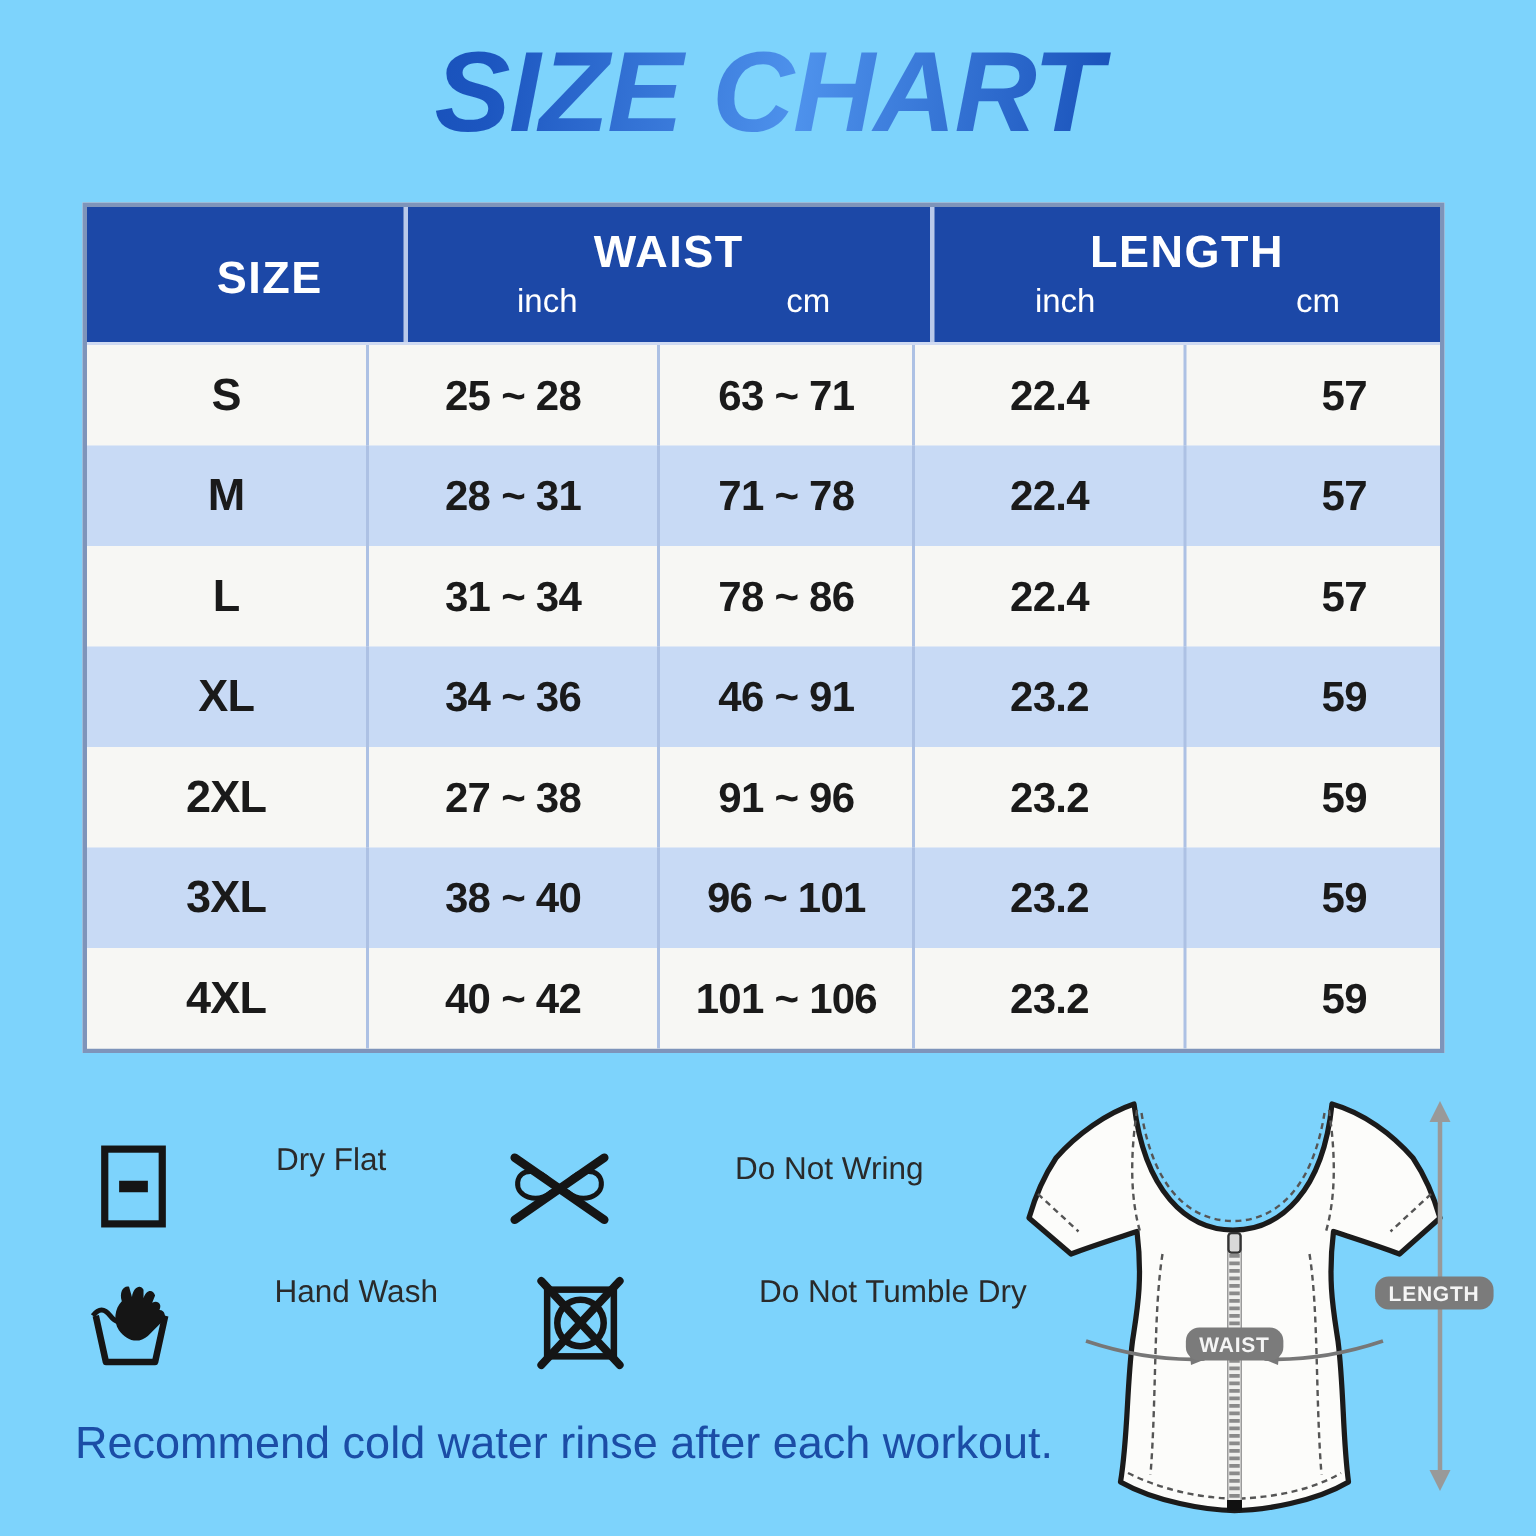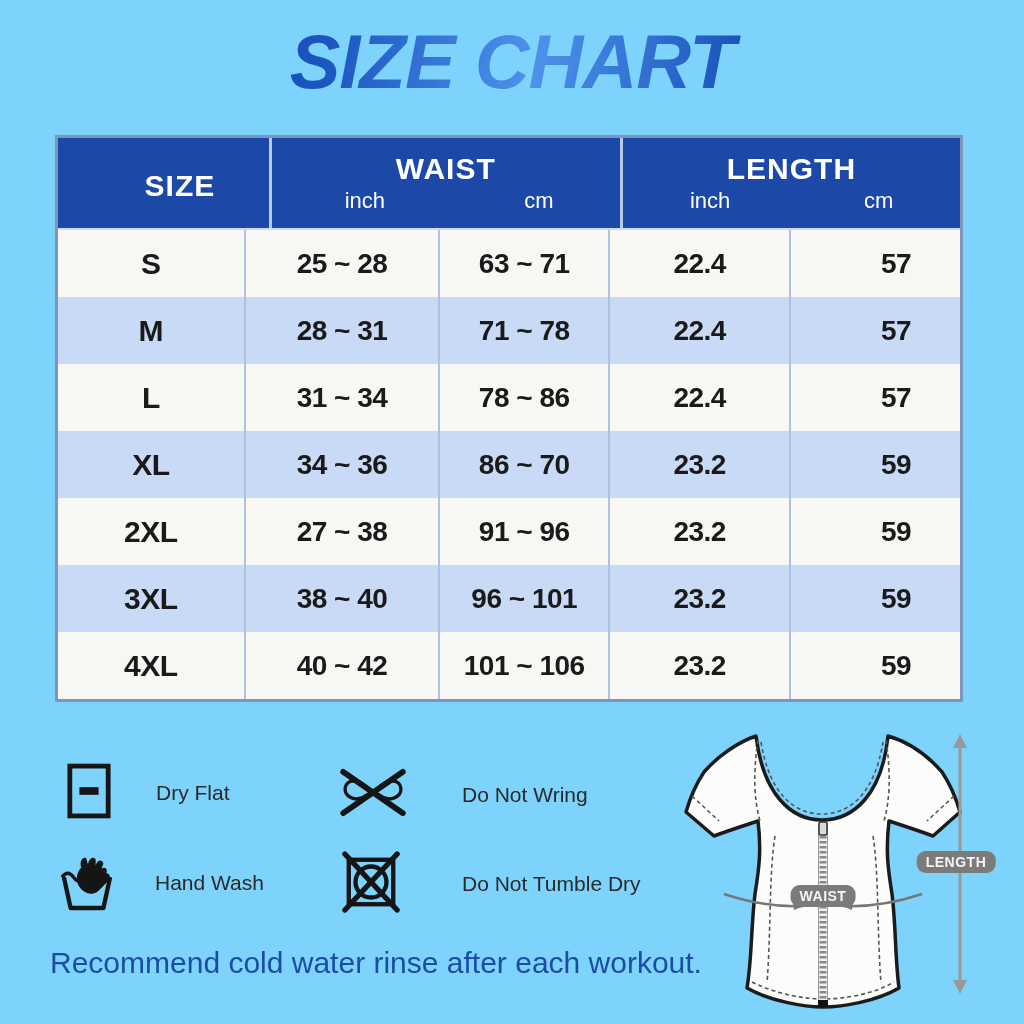--- a/index.html
+++ b/index.html
@@ -40,26 +40,26 @@
   }
   .tbody .tr.alt{background:#c8daf5;}
   .td{
     display:flex;align-items:center;justify-content:center;
     border-right:2px solid #adc1e4;box-sizing:border-box;
     font-size:28px;font-weight:bold;color:#1a1a1a;letter-spacing:-0.5px;
   }
   .td:last-child{border-right:none;padding-left:41px;}
   .td.size-col{font-size:30px;}
   
-  .care-item{position:absolute;display:flex;align-items:center;}
+  .care-item{position:absolute;display:flex;align-items:flex-start;gap:28px;}
   .care-item .label{font-size:21px;color:#2a2a2a;}
   .ci-1{left:66px;top:762px;}  .ci-1 .label{margin-left:44px;}
   .ci-2{left:338px;top:768px;} .ci-2 .label{margin-left:54px;}
   .ci-3{left:60px;top:850px;}  .ci-3 .label{margin-left:41px;}
-  .ci-4{left:342px;top:850px;} .ci-4 .label{margin-left:62px;}
+  .ci-4{left:358px;top:850px;} .ci-4 .label{margin-left:62px;}
   
   .garment{position:absolute;left:656px;top:718px;width:350px;height:300px;}
   .pill{
     position:absolute;transform:translate(-50%,-50%);
     background:#7b7b7b;color:#f5f5f5;font-weight:bold;font-size:14px;
     padding:3px 9px;border-radius:9px;letter-spacing:0.5px;white-space:nowrap;
   }
   .waist-pill{left:823px;top:896px;}
   .length-pill{left:956px;top:862px;}
   
@@ -113,21 +113,21 @@
       <div class="tr">
         <div class="td size-col">L</div>
         <div class="td">31 ~ 34</div>
         <div class="td">78 ~ 86</div>
         <div class="td">22.4</div>
         <div class="td">57</div>
       </div>
       <div class="tr alt">
         <div class="td size-col">XL</div>
         <div class="td">34 ~ 36</div>
-        <div class="td">86 ~ 70</div>
+        <div class="td">46 ~ 91</div>
         <div class="td">23.2</div>
         <div class="td">59</div>
       </div>
       <div class="tr">
         <div class="td size-col">2XL</div>
         <div class="td">27 ~ 38</div>
         <div class="td">91 ~ 96</div>
         <div class="td">23.2</div>
         <div class="td">59</div>
       </div>

